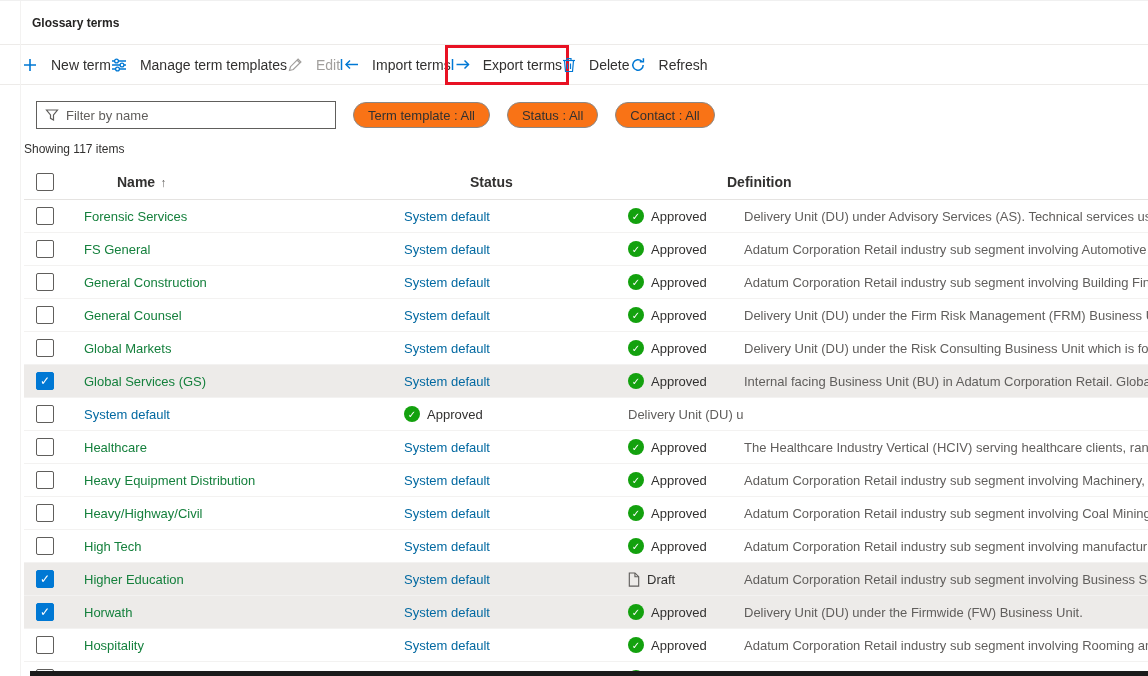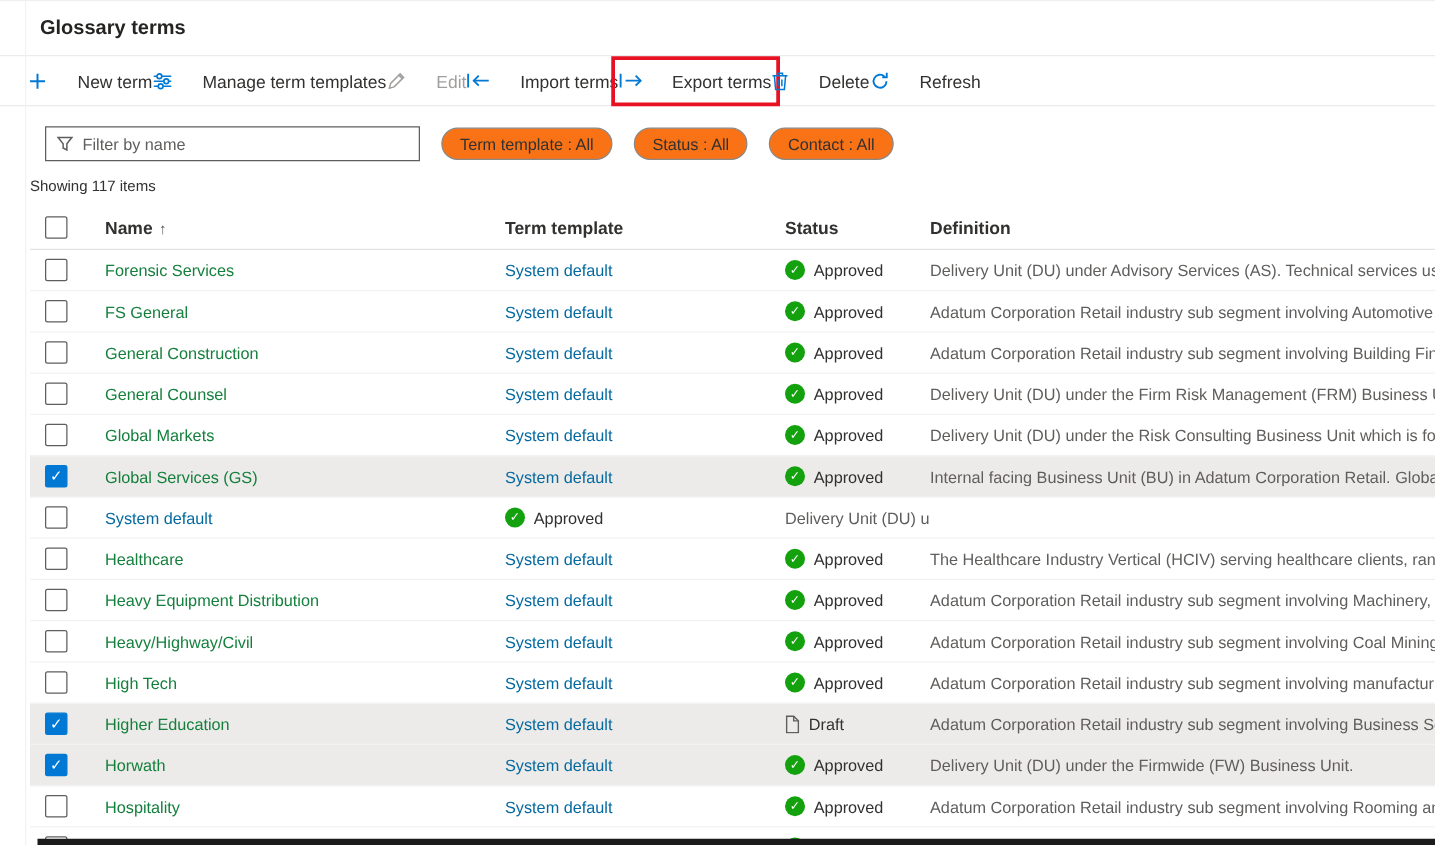--- a/index.html
+++ b/index.html
@@ -7,44 +7,44 @@
   body {
     font-family:"Liberation Sans", sans-serif;
     background:#ffffff; color:#323130;
     overflow:hidden; position:relative;
     border-top:1px solid #f0f0f0;
   }
   .left-edge { position:absolute; left:20px; top:0; bottom:0; width:1px; background:#f3f2f1; }
 
   
   .title-bar { height:44px; display:flex; align-items:center; padding-left:32px; border-bottom:1px solid #edebe9; }
-  .page-title { font-size:16px; font-weight:700; color:#252423; }
+  .page-title { font-size:12px; font-weight:700; color:#252423; }
 
   
   .toolbar { height:40px; display:flex; align-items:center; padding-left:22px; border-bottom:1px solid #edebe9; }
-  .tb-btn { position:relative; display:flex; align-items:center; gap:24px; height:32px; padding:0 0;
+  .tb-btn { position:relative; display:flex; align-items:center; gap:13px; height:32px; padding:0 0;
             background:none; border:none; font-family:inherit; font-size:14px; color:#323130; cursor:pointer; white-space:nowrap; }
   .tb-btn.disabled { color:#a19f9d; cursor:default; }
   .tb-icon { display:flex; align-items:center; }
   .red-box { position:absolute; left:-6px; right:-7px; top:-4px; bottom:-4px; border:3px solid #e81123; pointer-events:none; }
 
   
   .filter-row { display:flex; align-items:center; padding:16px 0 0 36px; }
   .search-box { width:300px; height:28px; border:1px solid #605e5c; display:flex; align-items:center; padding:0 8px; gap:7px; background:#fff; }
   .search-box input { border:none; outline:none; flex:1; font-size:13px; font-family:inherit; color:#323130; background:transparent; }
   .search-box input::placeholder { color:#605e5c; }
   .pill { height:26px; border:1px solid #8a8886; border-radius:13px; background:#f97316; padding:0 14px;
           display:flex; align-items:center; font-size:13px; font-family:inherit; color:#323130; cursor:pointer; margin-left:17px; white-space:nowrap; }
 
   .summary { font-size:12px; color:#323130; padding:13px 0 0 24px; }
 
   
   .table { margin-top:8px; }
   .grid-row { display:grid; grid-template-columns:60px 320px 224px 116px 1fr; align-items:center; margin-left:24px; }
-  .thead { height:36px; border-bottom:1px solid #e5e3e1; font-size:14px; font-weight:700; color:#323130; }
+  .thead { height:36px; border-bottom:1px solid #e5e3e1; font-size:14px; font-weight:700; color:#323130;gap:33px; }
   .sort-arrow { font-size:12px; font-weight:400; color:#605e5c; margin-left:5px; }
   .row { height:33px; border-bottom:1px solid #f3f2f1; font-size:13px; }
   .row.selected { background:#edebe9; }
   .cb-cell { padding-left:12px; }
   .checkbox { width:18px; height:18px; border:1px solid #605e5c; border-radius:2px; background:#fff;
               display:flex; align-items:center; justify-content:center; font-size:12px; color:#fff; cursor:pointer; }
   .checkbox.checked { background:#0078d4; border-color:#0078d4; }
   .name-link { color:#15803d; text-decoration:none; cursor:pointer; white-space:nowrap; }
   .tpl-cell { color:#0369a1; white-space:nowrap; }
   .status-cell { display:flex; align-items:center; gap:7px; color:#323130; }
@@ -158,21 +158,20 @@
 <div class="summary">Showing 117 items</div>
 
 <div class="table">
   <div class="grid-row thead">
     <div class="cb-cell">
       <div class="checkbox"></div>
     </div>
     <div>
       <span>Name</span><span class="sort-arrow">↑</span>
     </div>
-    <div>Term template</div>
     <div>Status</div>
     <div>Definition</div>
   </div>
   <div id="tbody">
       <div class="grid-row row">
         <div class="cb-cell">
           <div class="checkbox"></div>
         </div>
         <div><a class="name-link">Forensic Services</a></div>
         <div class="tpl-cell">System default</div>

